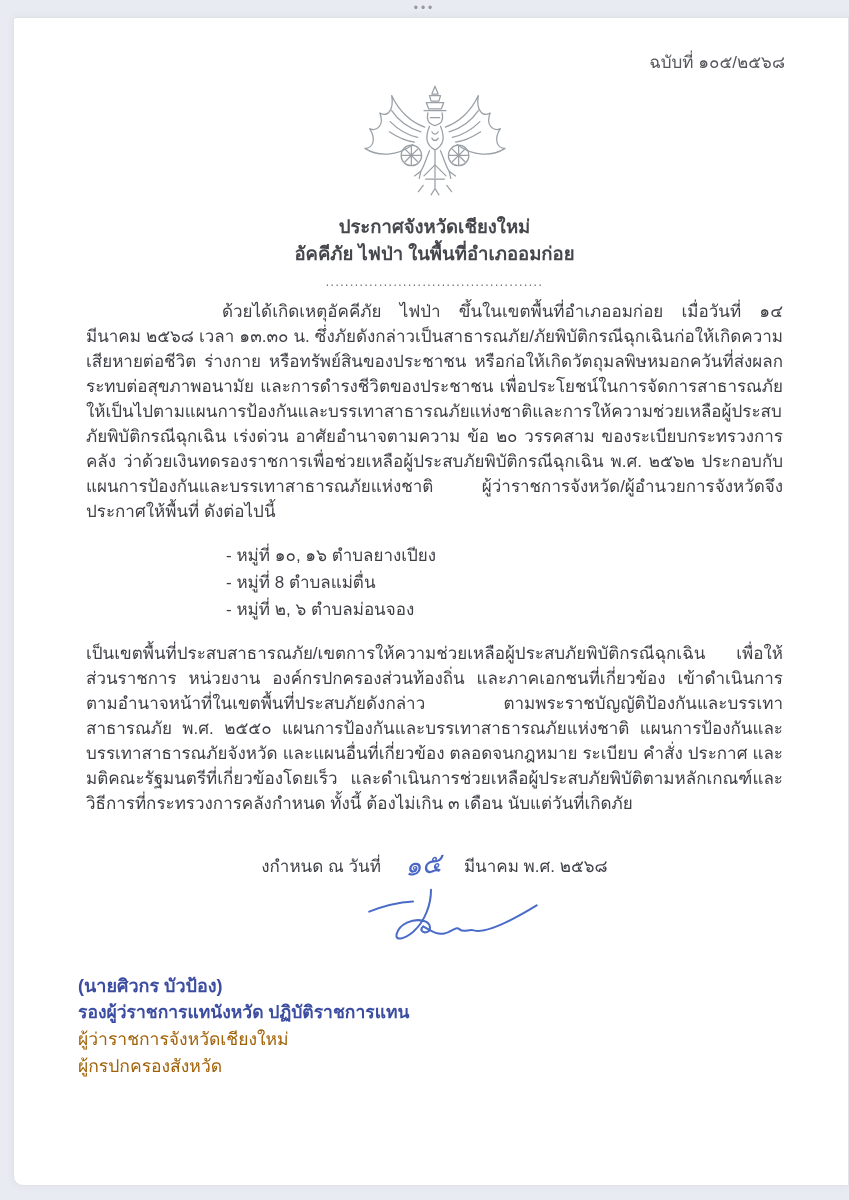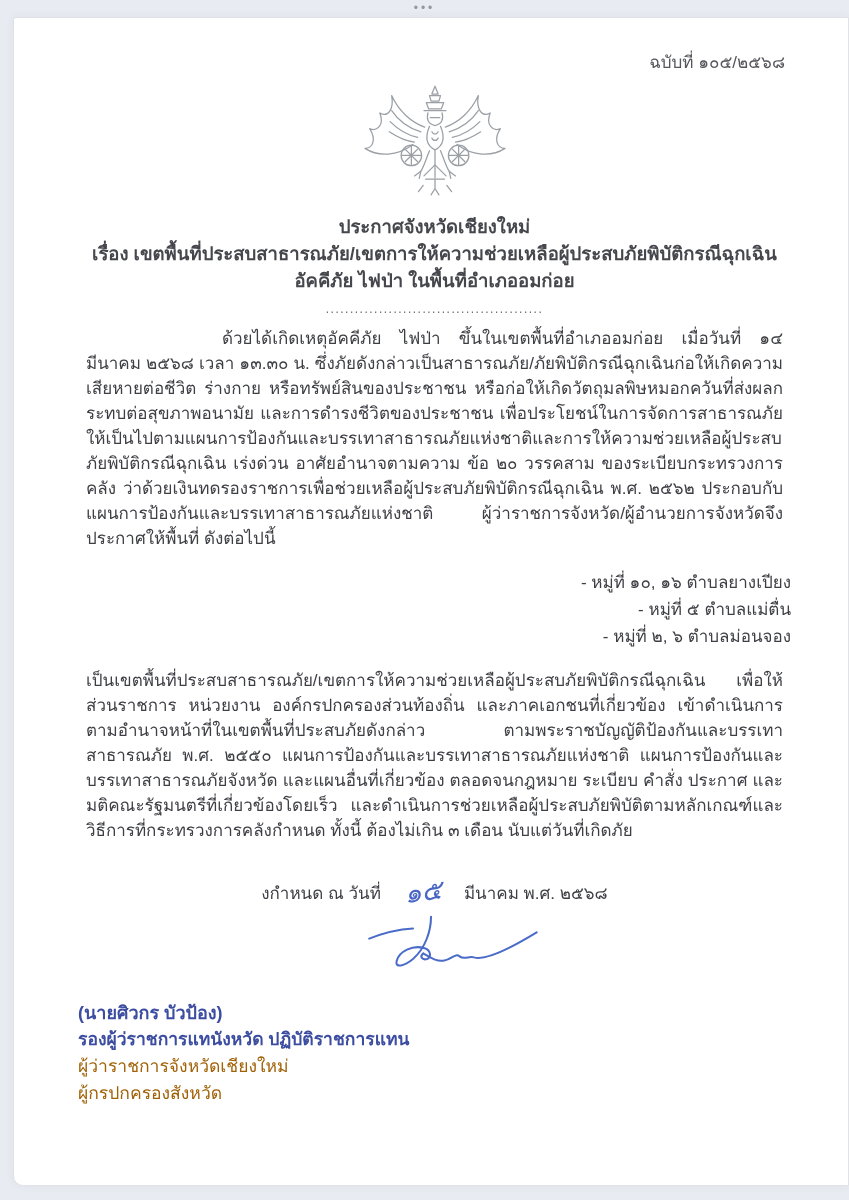--- a/index.html
+++ b/index.html
@@ -29,21 +29,21 @@
     text-align:center;font-size:18.5px;font-weight:600;color:#46474d;line-height:27px;
   }
   .dots-divider{
     text-align:center;color:#68686d;font-size:12px;letter-spacing:1.5px;
     margin:8px 0 10px;
   }
   .para{
     font-size:17px;line-height:25px;color:#3e3f45;text-align:justify;margin:8px;
   }
   .para-intro{text-indent:136px;margin-top:4px;}
-  .area-list{margin:18px 0;padding:0 0 0 148px;list-style:none;text-align:right;}
+  .area-list{margin:18px 0;padding:0 0 0 148px;list-style:none;}
   .area-item{font-size:17px;line-height:27px;color:#3e3f45;}
   .date-line{
     text-align:center;margin-top:36px;font-size:17px;color:#3e3f45;
   }
   .hand-day{
     display:inline-block;color:#4a67c6;font-size:27px;font-style:italic;
     transform:rotate(-7deg) translateY(2px);margin:0 18px;line-height:0;
   }
   .sig-svg{display:block;width:228px;height:72px;margin:6px auto 0;transform:translateX(14px);}
   .sig-block{margin-top:16px;text-align:left;}
@@ -89,31 +89,30 @@
       <path d="M110,86 v34"></path>
       <path d="M110,104 l-14,14 M110,104 l14,14"></path>
       <path d="M98,122 h24"></path>
       <path d="M110,122 v12 l-5,8 M110,134 l5,8"></path>
       <path d="M95,130 l-6,8 M125,130 l6,8"></path>
     </g>
   </svg>
 
   <div class="title-block">
     <div class="title">ประกาศจังหวัดเชียงใหม่</div>
-    <div class="title">เรื่อง เขตพื้นที่ประสบสาธารณภัย/เขตการให้ความช่วยเหลือผู้ประสบภัยพิบัติกรณีฉุกเฉิน</div>
     <div class="title">อัคคีภัย ไฟป่า ในพื้นที่อำเภออมก่อย</div>
   </div>
 
   <div class="dots-divider">.............................................</div>
 
   <p class="para para-intro">ด้วยได้เกิดเหตุอัคคีภัย ไฟป่า ขึ้นในเขตพื้นที่อำเภออมก่อย เมื่อวันที่ ๑๔ มีนาคม ๒๕๖๘ เวลา ๑๓.๓๐ น. ซึ่งภัยดังกล่าวเป็นสาธารณภัย/ภัยพิบัติกรณีฉุกเฉินก่อให้เกิดความเสียหายต่อชีวิต ร่างกาย หรือทรัพย์สินของประชาชน หรือก่อให้เกิดวัตถุมลพิษหมอกควันที่ส่งผลกระทบต่อสุขภาพอนามัย และการดำรงชีวิตของประชาชน เพื่อประโยชน์ในการจัดการสาธารณภัยให้เป็นไปตามแผนการป้องกันและบรรเทาสาธารณภัยแห่งชาติและการให้ความช่วยเหลือผู้ประสบภัยพิบัติกรณีฉุกเฉิน เร่งด่วน อาศัยอำนาจตามความ ข้อ ๒๐ วรรคสาม ของระเบียบกระทรวงการคลัง ว่าด้วยเงินทดรองราชการเพื่อช่วยเหลือผู้ประสบภัยพิบัติกรณีฉุกเฉิน พ.ศ. ๒๕๖๒ ประกอบกับแผนการป้องกันและบรรเทาสาธารณภัยแห่งชาติ ผู้ว่าราชการจังหวัด/ผู้อำนวยการจังหวัดจึงประกาศให้พื้นที่ ดังต่อไปนี้</p>
 
   <ul class="area-list">
     <li class="area-item">- หมู่ที่ ๑๐, ๑๖ ตำบลยางเปียง</li>
-    <li class="area-item">- หมู่ที่ ๕ ตำบลแม่ตื่น</li>
+    <li class="area-item">- หมู่ที่ 8 ตำบลแม่ตื่น</li>
     <li class="area-item">- หมู่ที่ ๒, ๖ ตำบลม่อนจอง</li>
   </ul>
 
   <p class="para">เป็นเขตพื้นที่ประสบสาธารณภัย/เขตการให้ความช่วยเหลือผู้ประสบภัยพิบัติกรณีฉุกเฉิน เพื่อให้ส่วนราชการ หน่วยงาน องค์กรปกครองส่วนท้องถิ่น และภาคเอกชนที่เกี่ยวข้อง เข้าดำเนินการตามอำนาจหน้าที่ในเขตพื้นที่ประสบภัยดังกล่าว ตามพระราชบัญญัติป้องกันและบรรเทาสาธารณภัย พ.ศ. ๒๕๕๐ แผนการป้องกันและบรรเทาสาธารณภัยแห่งชาติ แผนการป้องกันและบรรเทาสาธารณภัยจังหวัด และแผนอื่นที่เกี่ยวข้อง ตลอดจนกฎหมาย ระเบียบ คำสั่ง ประกาศ และมติคณะรัฐมนตรีที่เกี่ยวข้องโดยเร็ว และดำเนินการช่วยเหลือผู้ประสบภัยพิบัติตามหลักเกณฑ์และวิธีการที่กระทรวงการคลังกำหนด ทั้งนี้ ต้องไม่เกิน ๓ เดือน นับแต่วันที่เกิดภัย</p>
 
   <div class="date-line">
     <span>งกำหนด ณ วันที่</span>
     <span class="hand-day">๑๕</span>
     <span>มีนาคม พ.ศ. ๒๕๖๘</span>
   </div>

